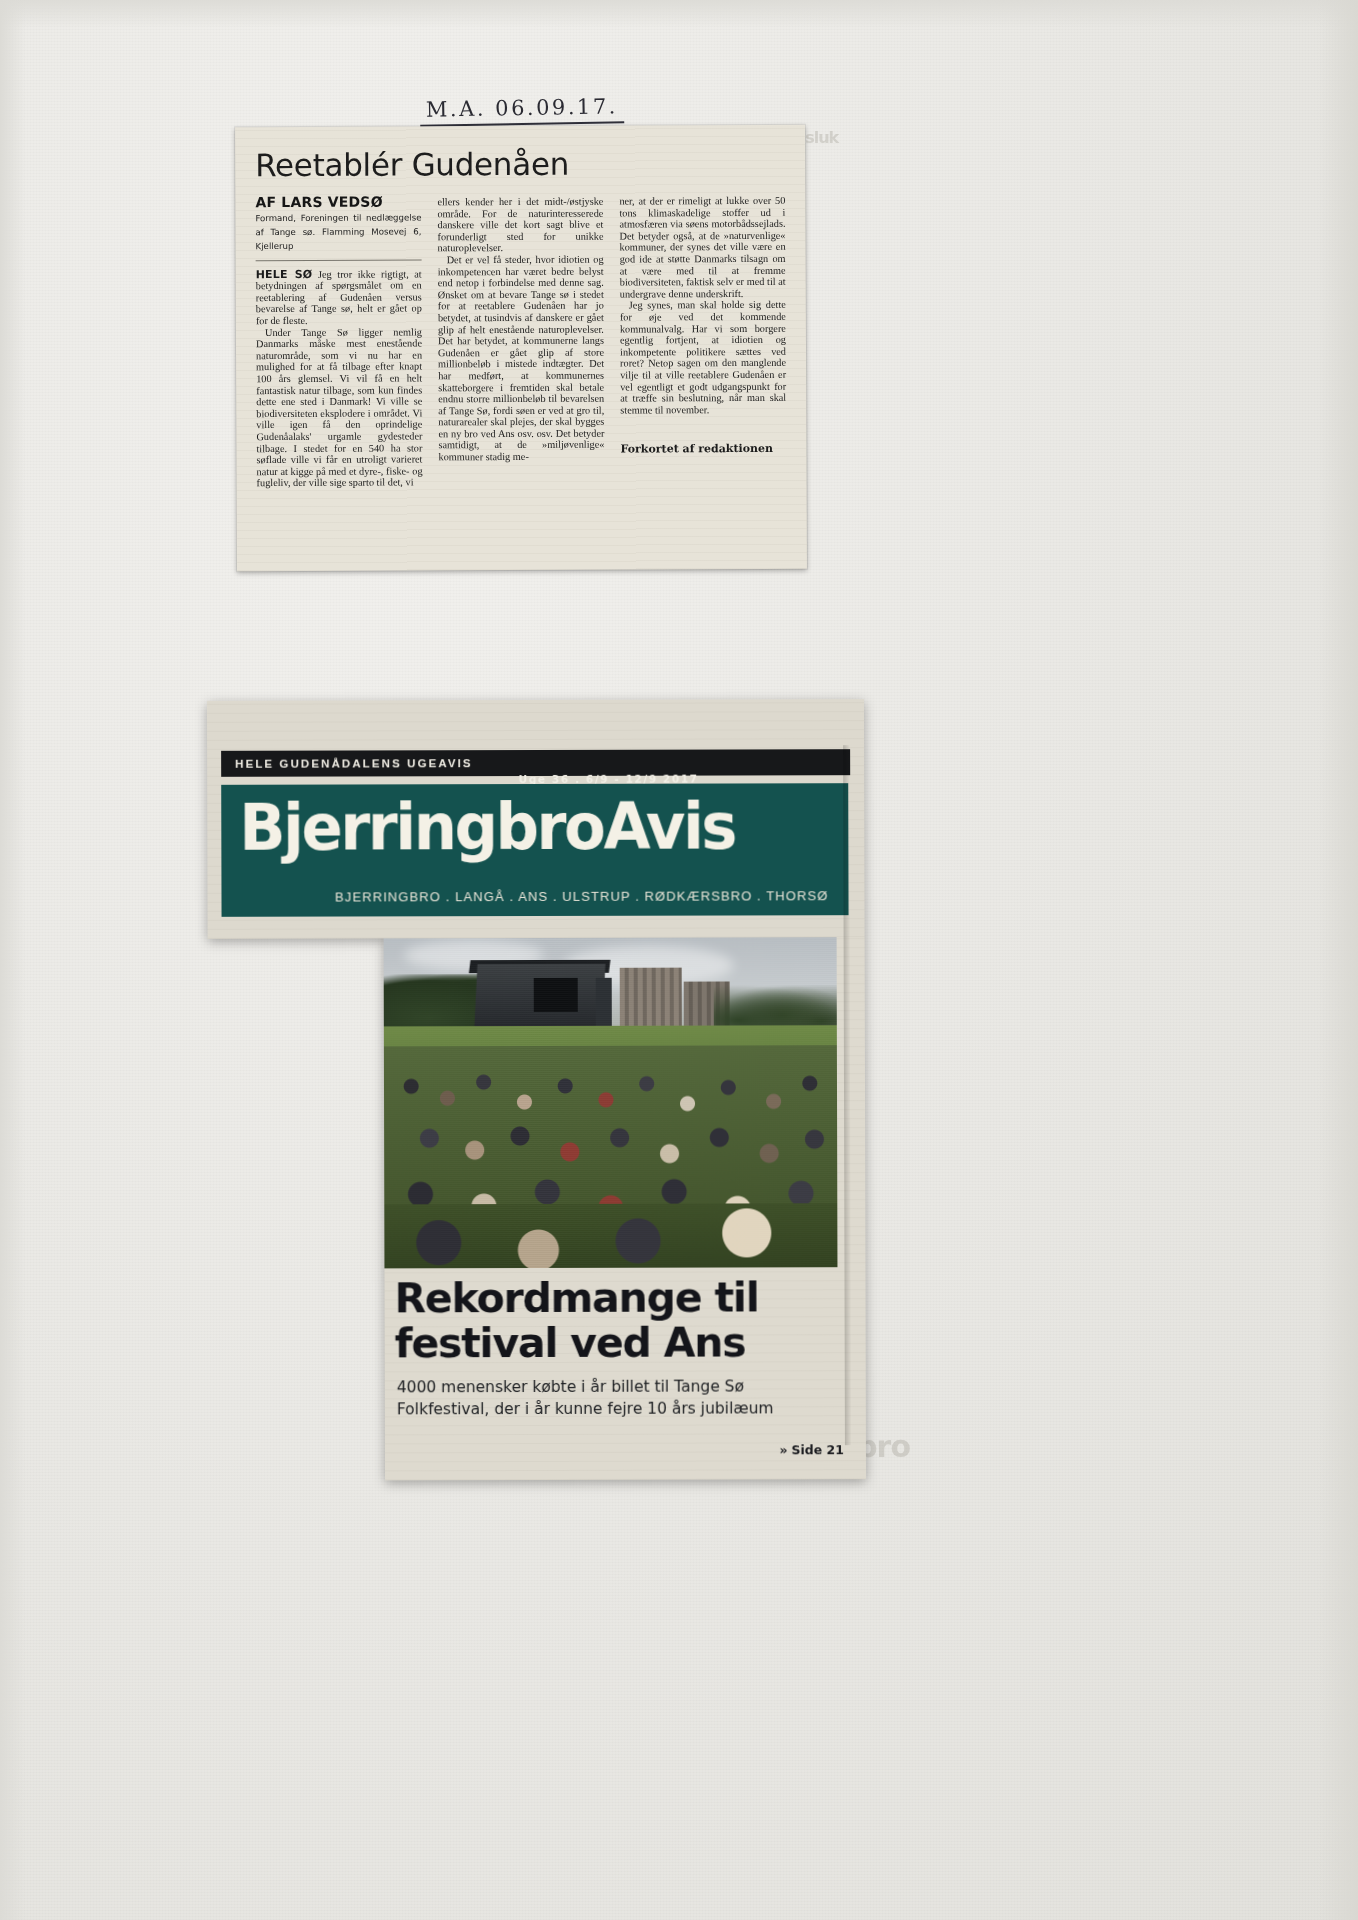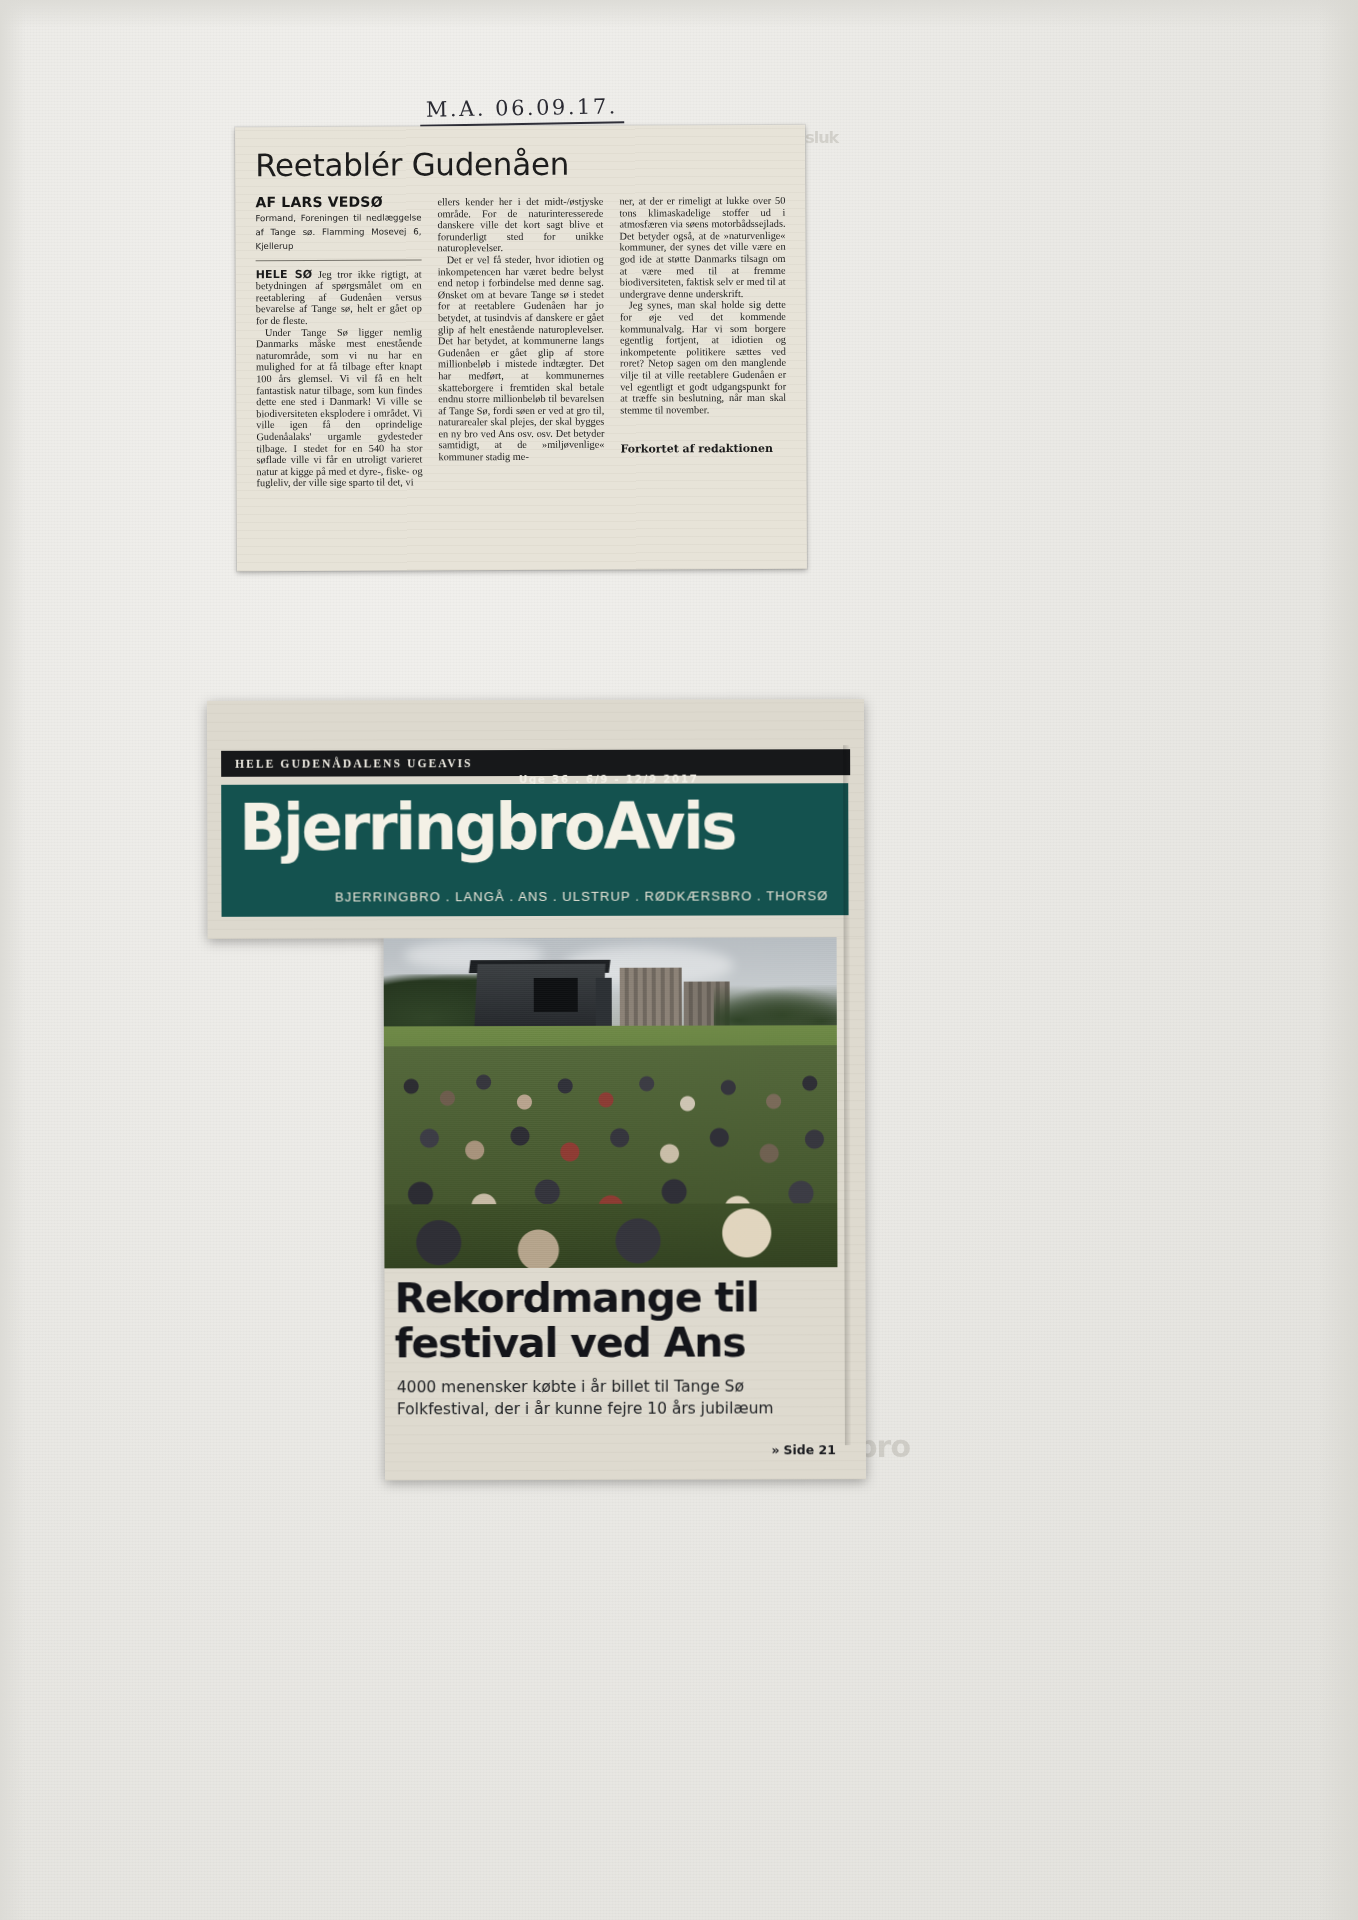--- a/index.html
+++ b/index.html
@@ -185,21 +185,21 @@
     left: 14px; top: 50px; width: 629px; height: 26px;
     background: #17181a;
     color: #f2efe6;
     display: flex;
     align-items: center;
     gap: 46px;
     padding: 0 14px;
     box-sizing: border-box;
   }
   .ugeavis-bar .t1 {
-    font-family: Liberation Serif, serif;
+    font-family: Liberation Sans, sans-serif;
     font-weight: bold;
     font-size: 11.5px;
     letter-spacing: 2.1px;
   }
   .ugeavis-bar .t2 {
     font-family: "DejaVu Sans", sans-serif;
     font-weight: bold;
     font-size: 10.5px;
     letter-spacing: 1.6px;
     margin-top: 32px;
@@ -355,21 +355,21 @@
   .lead-sub {
     position: absolute;
     left: 12px; top: 438px; width: 430px;
     font-family: "DejaVu Sans", sans-serif;
     font-size: 15.5px;
     line-height: 22px;
     color: #1d1f22;
   }
   .page-ref {
     position: absolute;
-    right: 30px; bottom: 22px;
+    right: 22px; bottom: 22px;
     font-family: "DejaVu Sans", sans-serif;
     font-weight: bold;
     font-size: 12.5px;
     color: #1b1c20;
     white-space: nowrap;
     margin-left: 37px;
   }
   .page-ref .chev { margin-right: 4px; }
 
   .clip2-fold {

